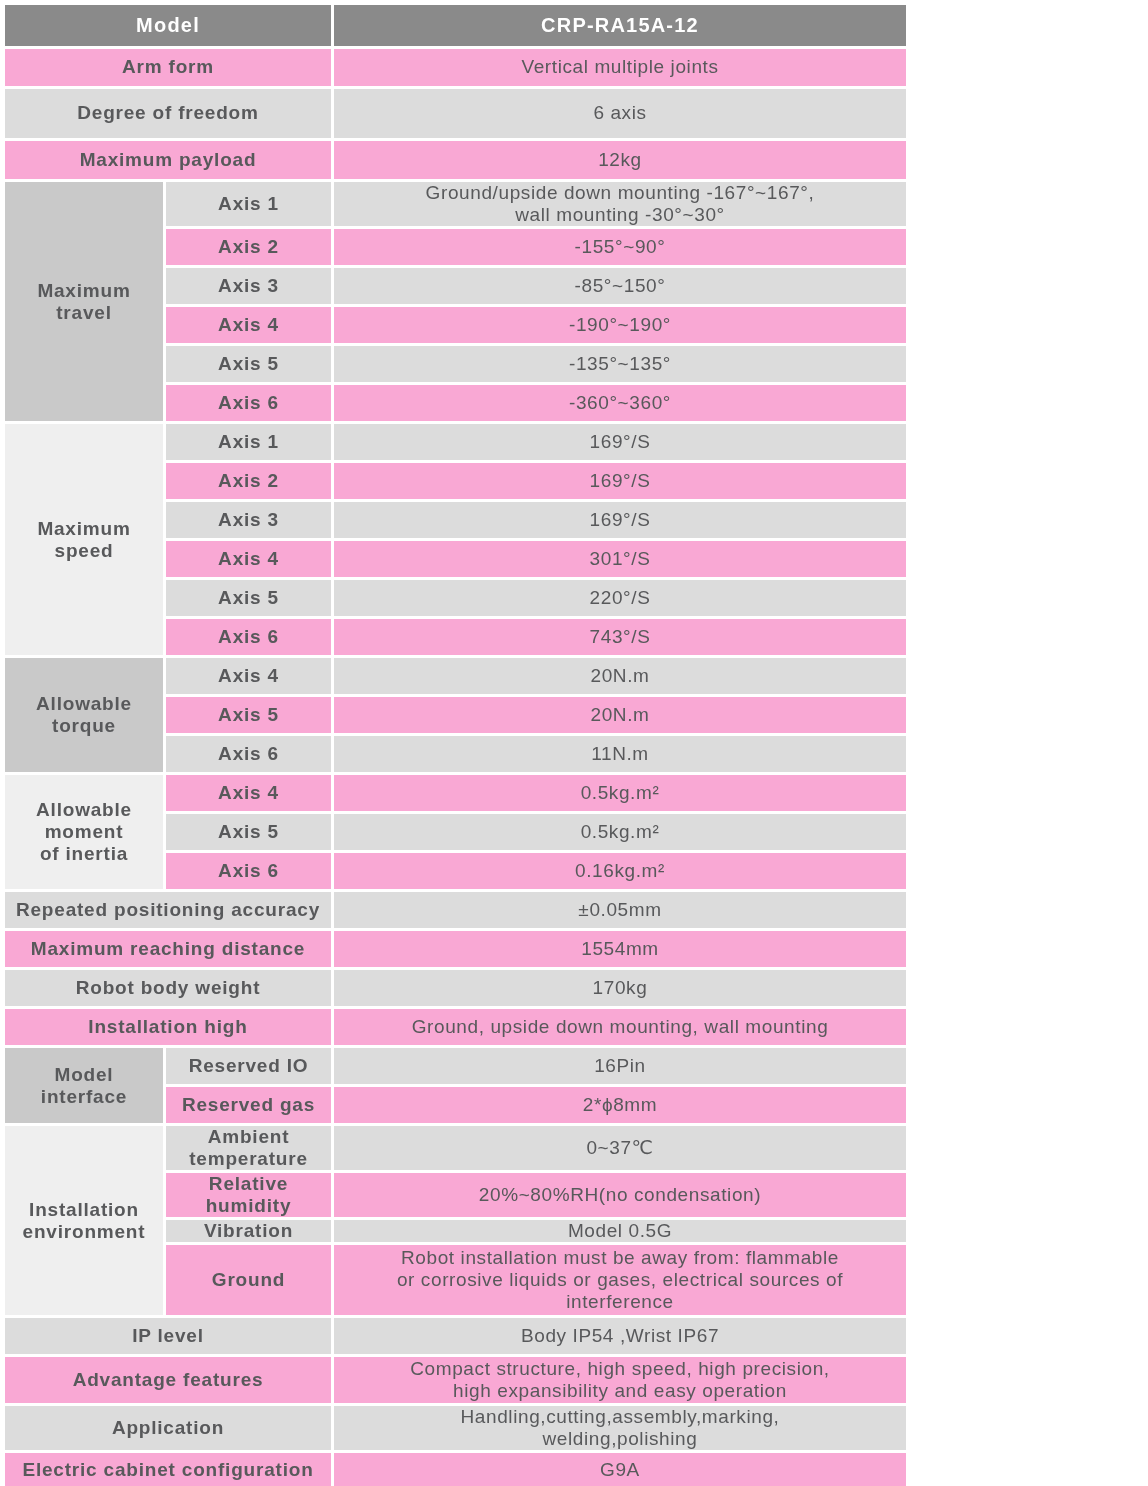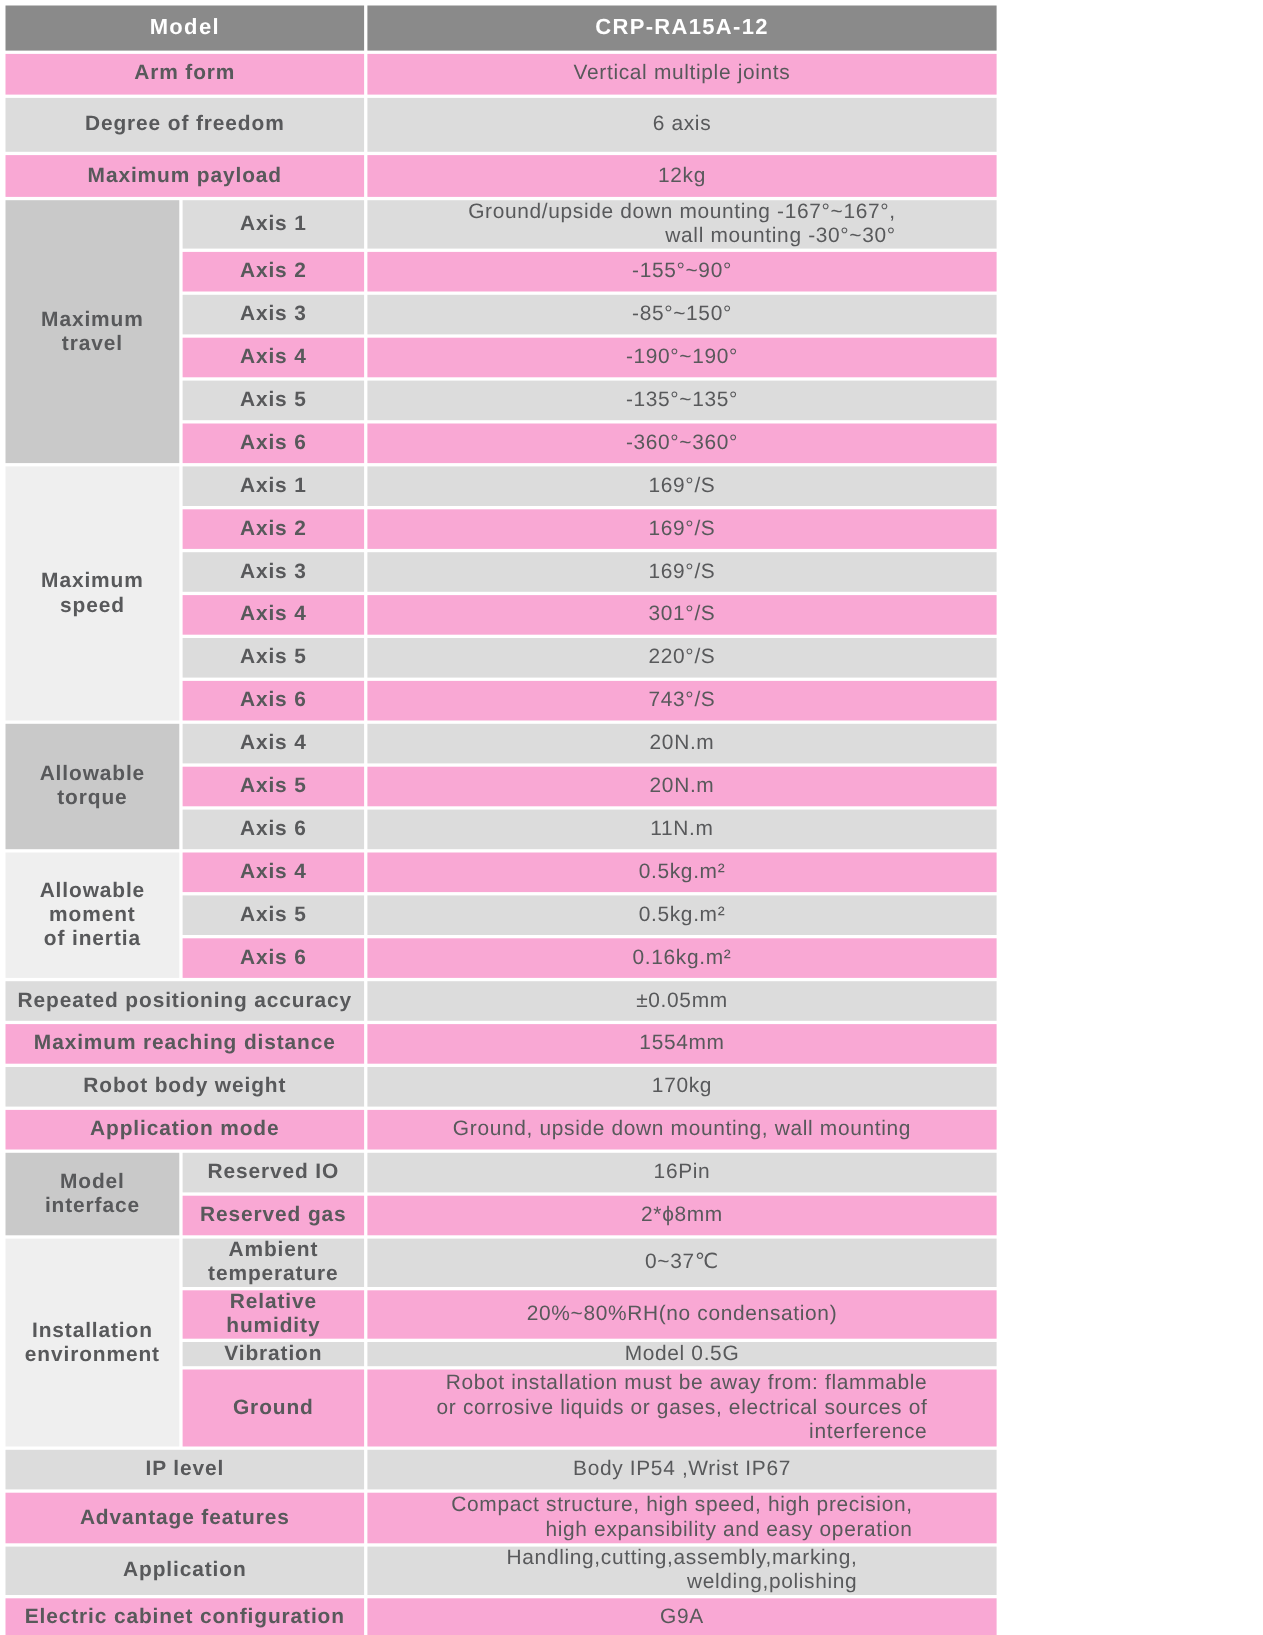--- a/index.html
+++ b/index.html
@@ -22,21 +22,21 @@
   .g{background:var(--stripe,#dcdcdc)}
   .w{background:#f9a8d4}
   .gd{background:var(--group_dark,#c9c9c9)}
   .gl{background:var(--group_light,#efefef)}
   .hd{
     background:var(--header_bg,#8a8a8a);color:var(--header_text,#ffffff);
     font-weight:bold;font-size:20px;letter-spacing:1.2px;
   }
   .lbl{font-weight:bold;font-size:19px;letter-spacing:0.8px}
   .val{font-size:19px;letter-spacing:0.6px}
-  .val .vwrap{display:inline-block;text-align:right;padding:0 6px}
+  .val .vwrap{display:inline-block;text-align:center;padding:0 6px}
   tr{height:36px}
   tr.h41{height:41px}
   tr.h37{height:37px}
   tr.h35{height:49px}
   tr.h38{height:38px}
   tr.h44{height:44px}
   tr.h33{height:22px}
   tr.h70{height:70px}
   tr.h46{height:46px}
   tr.h42{height:42px}
@@ -165,21 +165,21 @@
   </tr>
   <tr>
     <td colspan="2" class="lbl w">Maximum reaching distance</td>
     <td class="val w"><span class="vwrap">1554mm</span></td>
   </tr>
   <tr>
     <td colspan="2" class="lbl g">Robot body weight</td>
     <td class="val g"><span class="vwrap">170kg</span></td>
   </tr>
   <tr>
-    <td colspan="2" class="lbl w">Application mode</td>
+    <td colspan="2" class="lbl w">Installation high</td>
     <td class="val w"><span class="vwrap">Ground,  upside down mounting,  wall mounting</span></td>
   </tr>
 
   <tr>
     <td rowspan="2" class="lbl gd">Model
 interface</td>
     <td class="lbl g">Reserved IO</td>
     <td class="val g"><span class="vwrap">16Pin</span></td>
   </tr>
   <tr>

